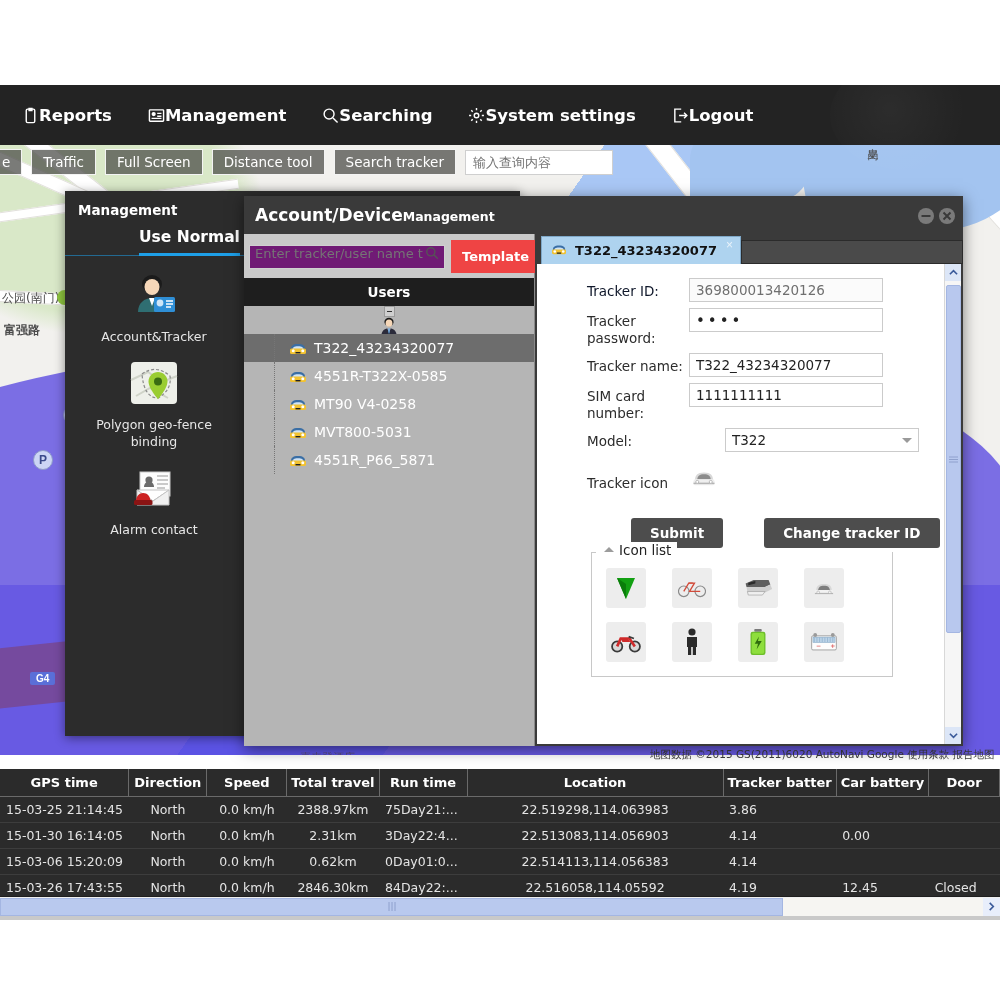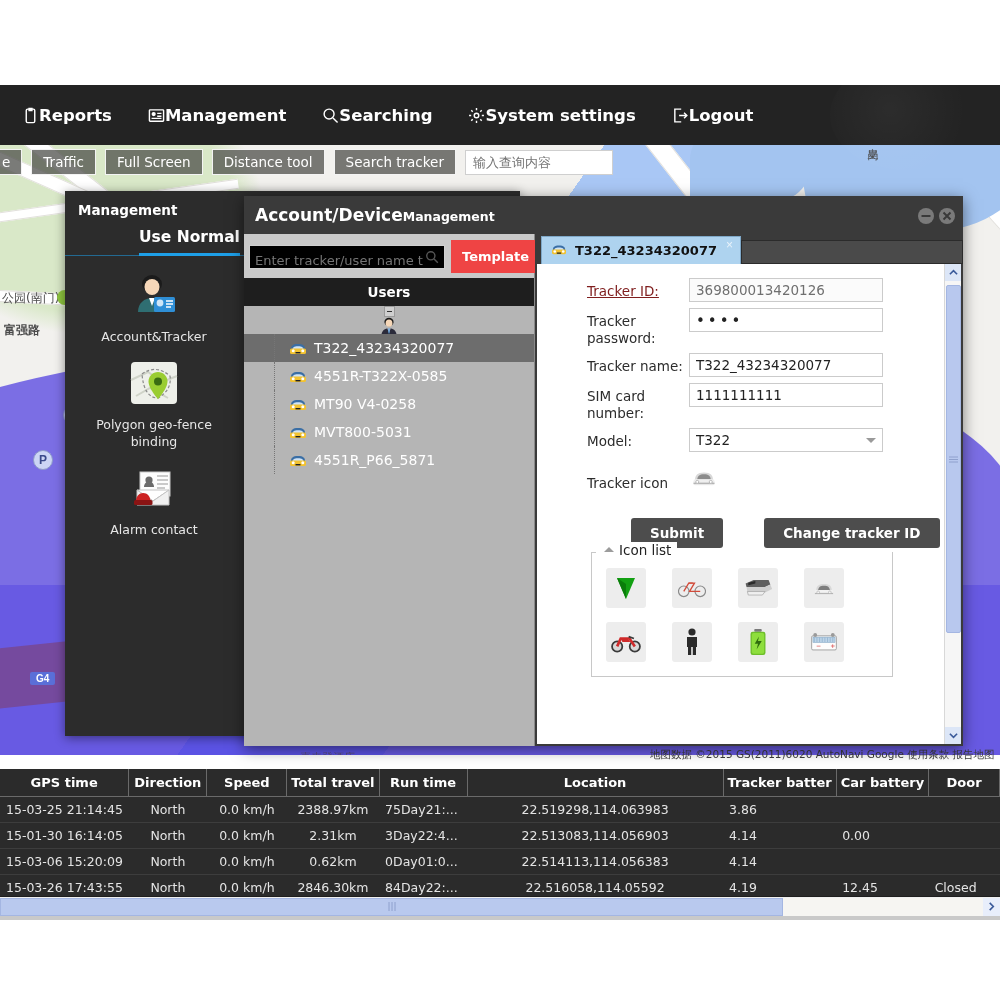--- a/index.html
+++ b/index.html
@@ -153,21 +153,21 @@
 
   
   #left-pane {
     width: 291px; background: #c9c9c9; display: flex; flex-direction: column;
     border-right: 1px solid #8a8a8a;
   }
   #search-row {
     display: flex; align-items: center; gap: 6px; padding: 6px 7px 5px 5px;
   }
   #tracker-search-wrap {
-    flex: 1; display: flex; align-items: flex-end; background: #000000;
+    flex: 1; display: flex; align-items: flex-start; background: #701a75;
     border: 1px solid #d0d0d0; height: 24px; padding: 0 5px;
   }
   #tracker-search-input {
     flex: 1; border: none; outline: none; font-size: 13px; color: #9a9a9a;
     background: transparent; font-family: "DejaVu Sans", sans-serif;
   }
   #template-btn {
     background: #ef4444; color: #ffffff; border: none; font-size: 13px;
     font-weight: bold; padding: 9px 11px; cursor: pointer;
     font-family: "DejaVu Sans", sans-serif;
@@ -224,34 +224,34 @@
     flex: 1; background: #ffffff; margin: 0 2px 2px 2px;
     display: flex; position: relative; overflow: hidden;
   }
   #form-inner { flex: 1; padding: 14px 0 0 50px; }
 
   .frow { display: flex; align-items: flex-start; margin-bottom: 6px; }
   .flabel {
     width: 102px; font-size: 13.5px; color: #2c2c2c; line-height: 1.25;
     padding-top: 5px; font-family: "DejaVu Sans", sans-serif;
   }
-  .flabel.muted { color: #7f1d1d; text-decoration: underline; }
+  .flabel.muted { color: #0f172a; }
   .finput {
     width: 194px; height: 24px; border: 1px solid #cbcbcb; background: #fff;
     font-size: 13.5px; color: #222; padding: 1px 6px; outline: none;
     font-family: "DejaVu Sans", sans-serif;
   }
   .finput.readonly { color: #6f6f6f; background: #fbfbfb; }
   .fselect {
     width: 194px; height: 24px; border: 1px solid #cbcbcb; background: #fff;
     font-size: 13.5px; color: #222; padding: 1px 6px; outline: none;
     appearance: none; cursor: pointer; position: relative;
     font-family: "DejaVu Sans", sans-serif;
   }
-  .select-wrap { position: relative; width: 194px; }
+  .select-wrap { position: relative; width: 194px; margin-left: 36px; }
   .select-arrow {
     position: absolute; right: 7px; top: 10px; width: 0; height: 0;
     border-left: 5px solid transparent; border-right: 5px solid transparent;
     border-top: 5px solid #9a9a9a; pointer-events: none;
   }
   .pwdots { letter-spacing: 3px; font-size: 15px; padding-top: 3px; }
 
   #tracker-icon-row { display: flex; align-items: center; margin: 10px 0 8px 0; }
   #tracker-icon-row .flabel { padding-top: 10px; }
 

